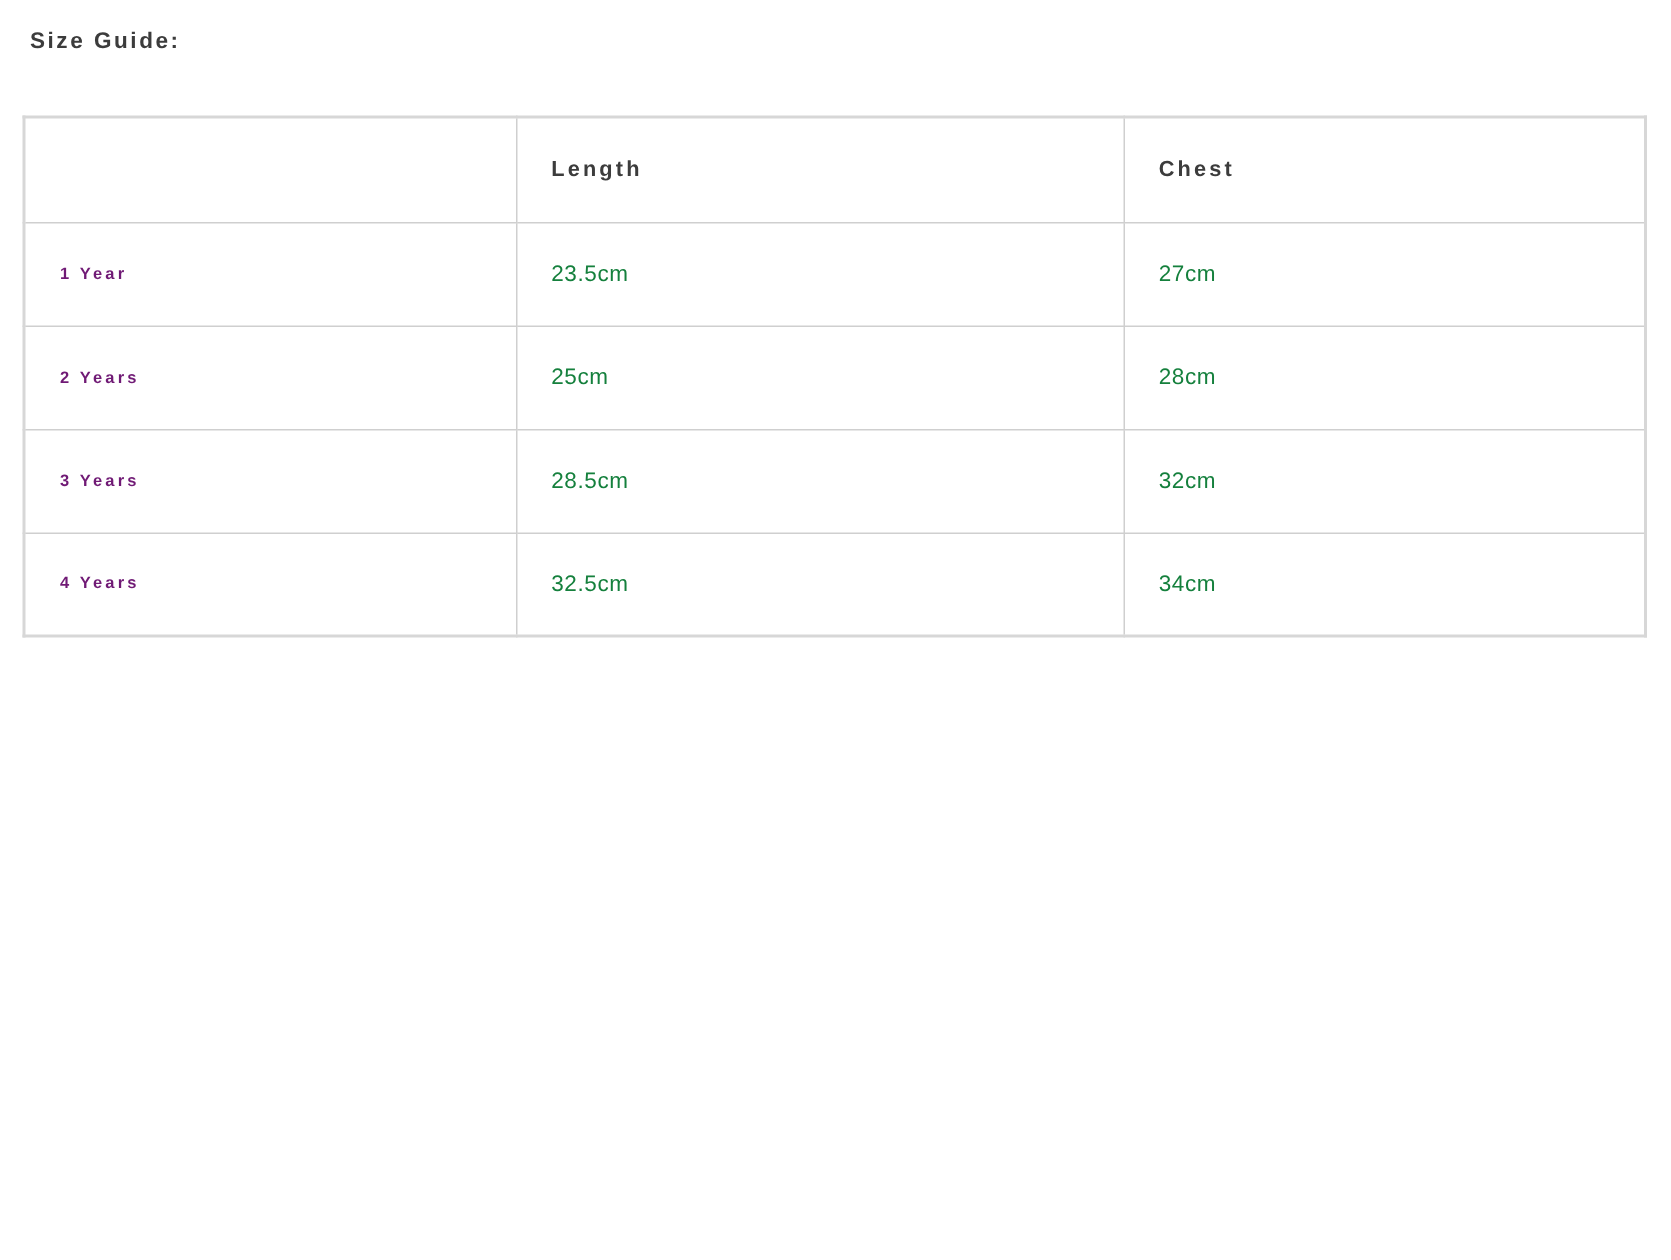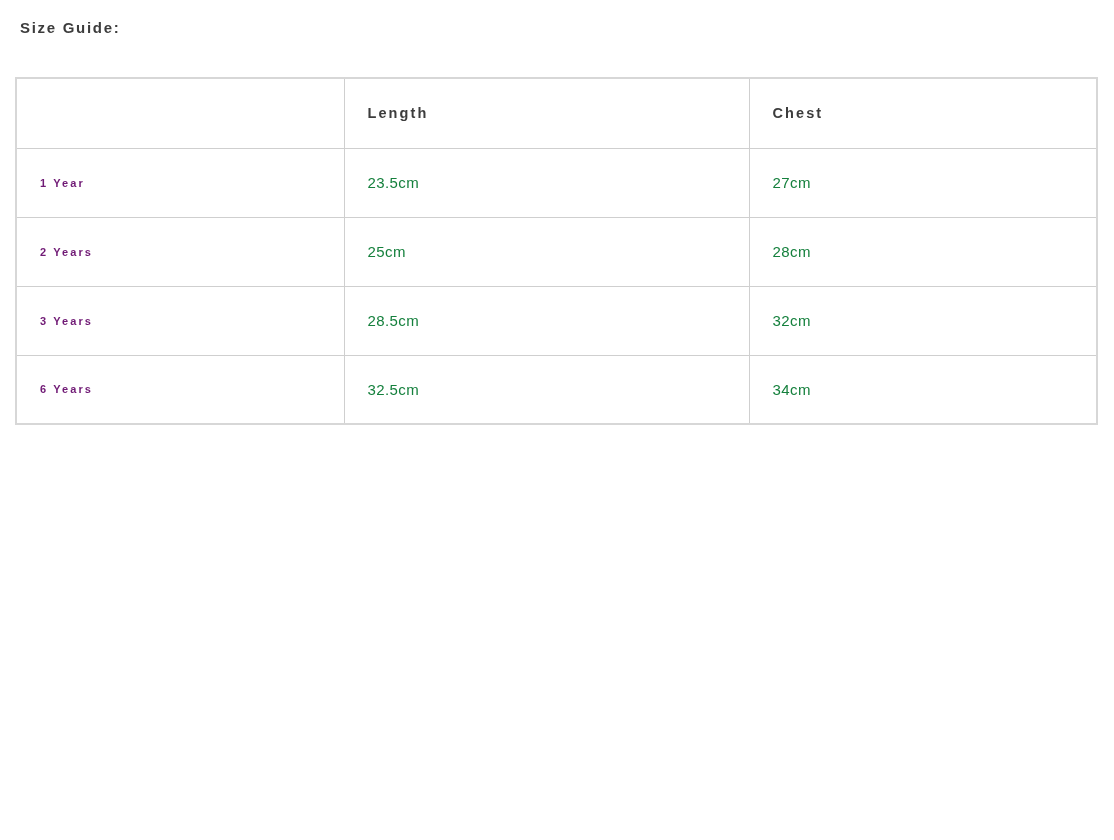--- a/index.html
+++ b/index.html
@@ -136,21 +136,21 @@
           <td class="cell-size">2 Years</td>
           <td class="cell-value">25cm</td>
           <td class="cell-value">28cm</td>
         </tr>
         <tr>
           <td class="cell-size">3 Years</td>
           <td class="cell-value">28.5cm</td>
           <td class="cell-value">32cm</td>
         </tr>
         <tr>
-          <td class="cell-size">6 Years</td>
+          <td class="cell-size">4 Years</td>
           <td class="cell-value">32.5cm</td>
           <td class="cell-value">34cm</td>
         </tr>
       </tbody>
     </table>
   </div>
 
 </div>
 
 </body></html>

